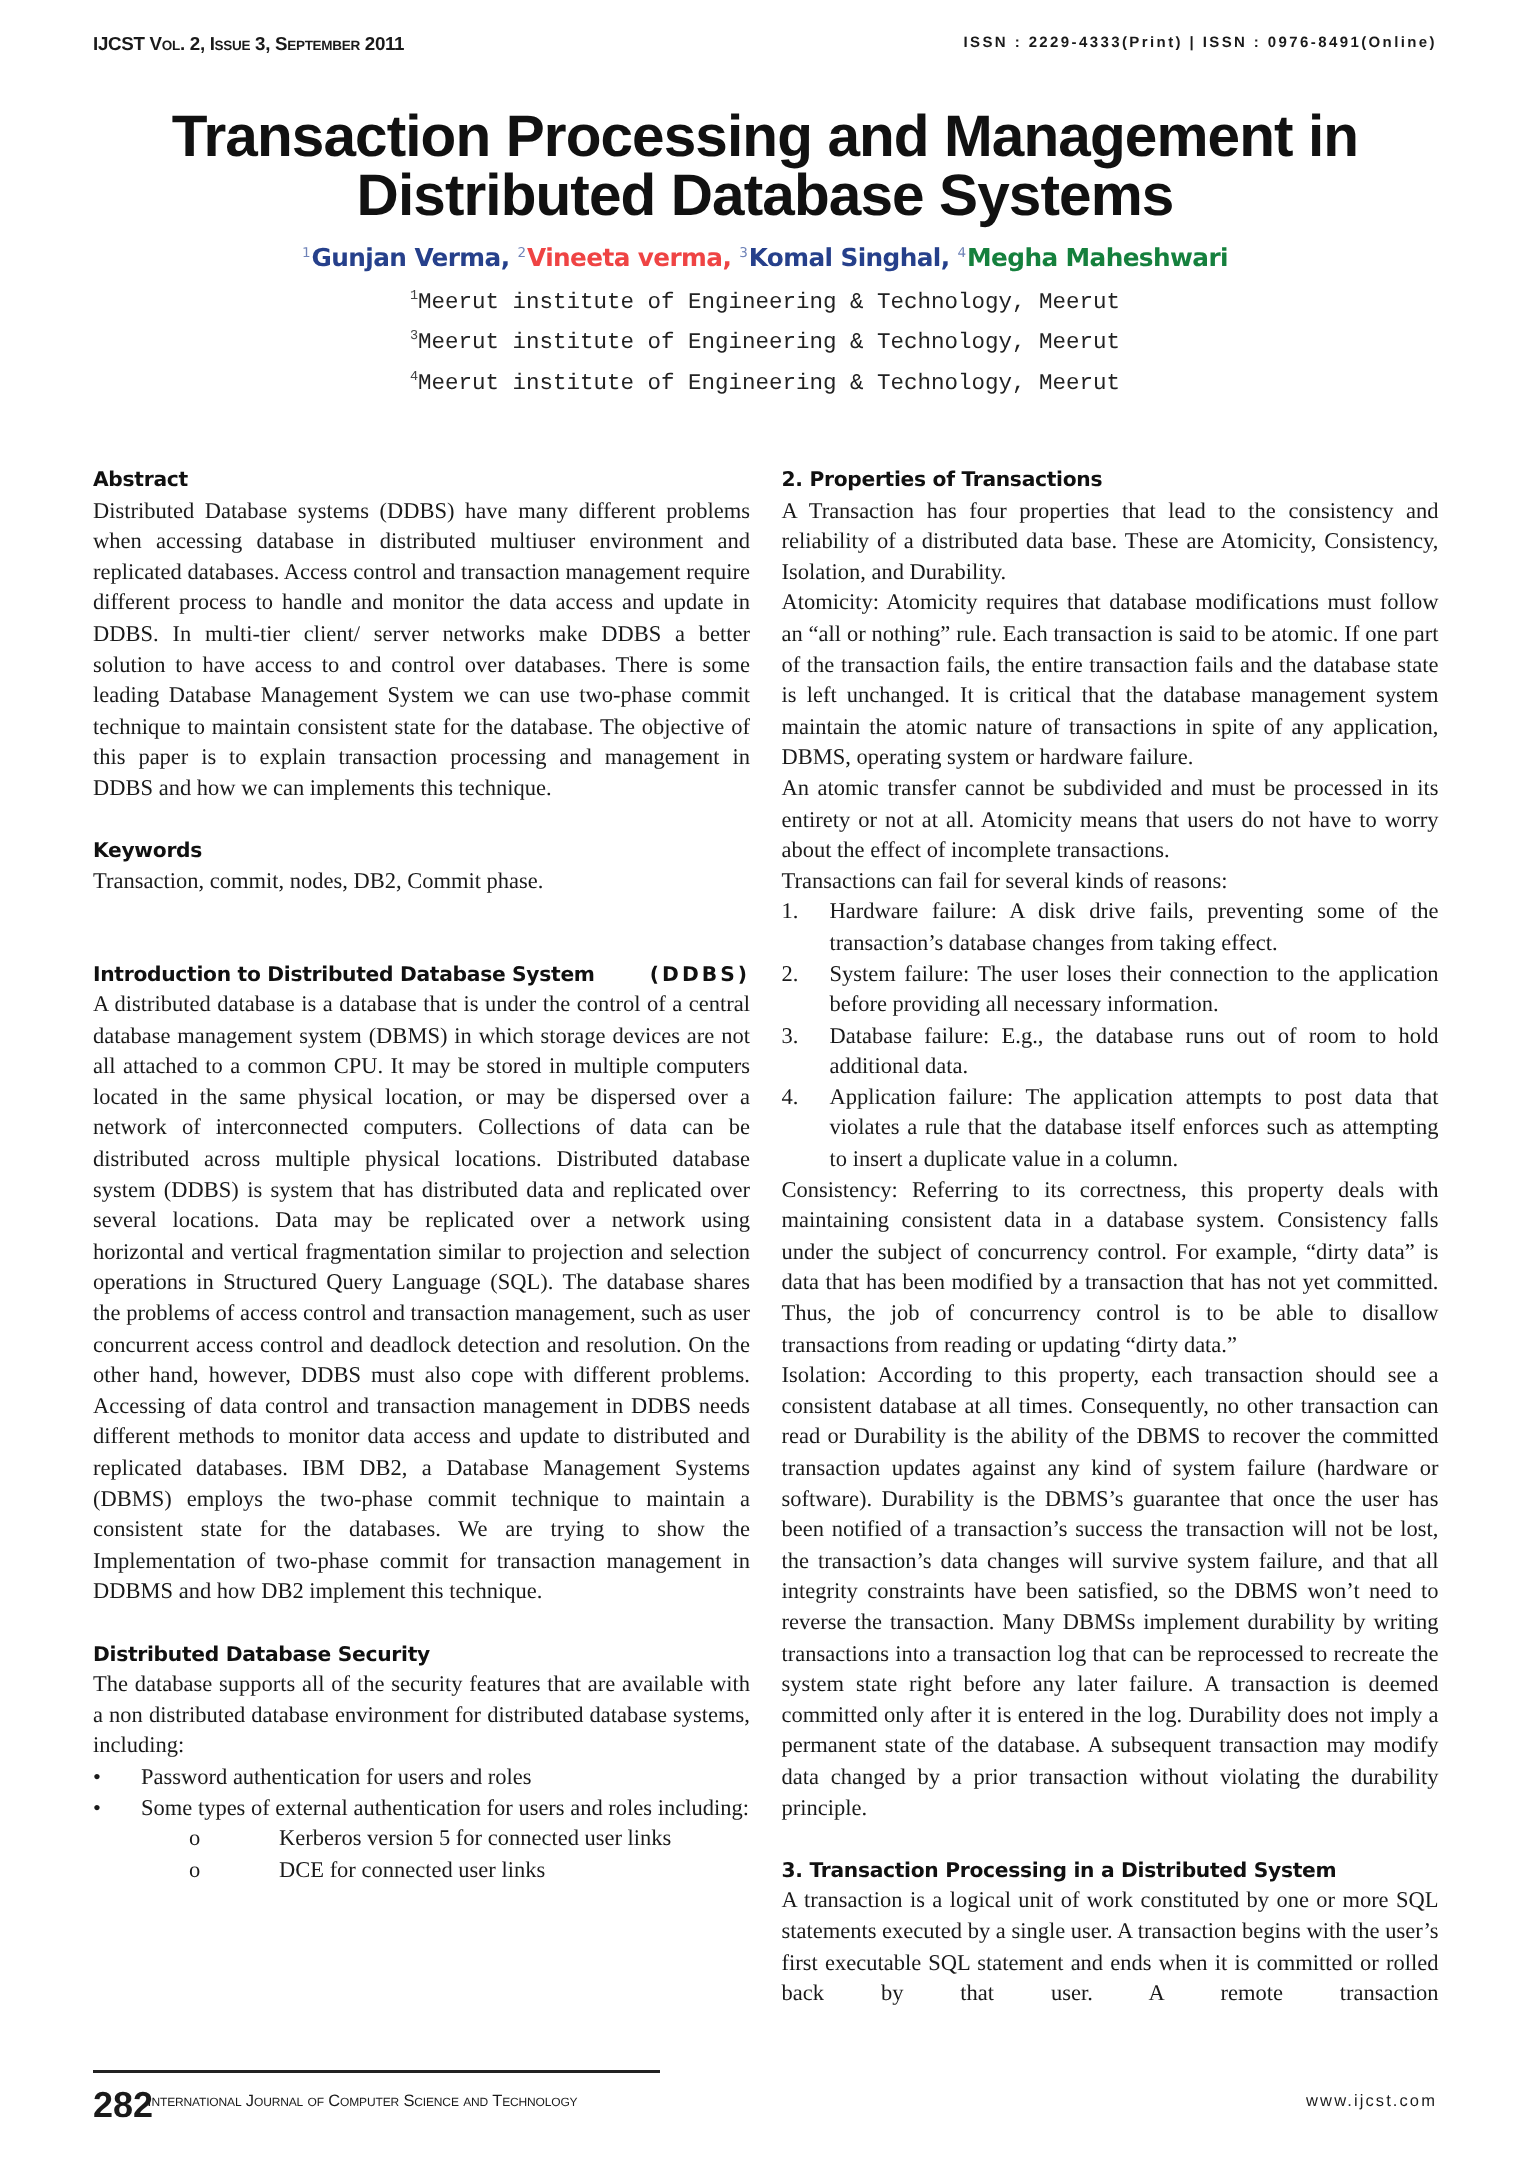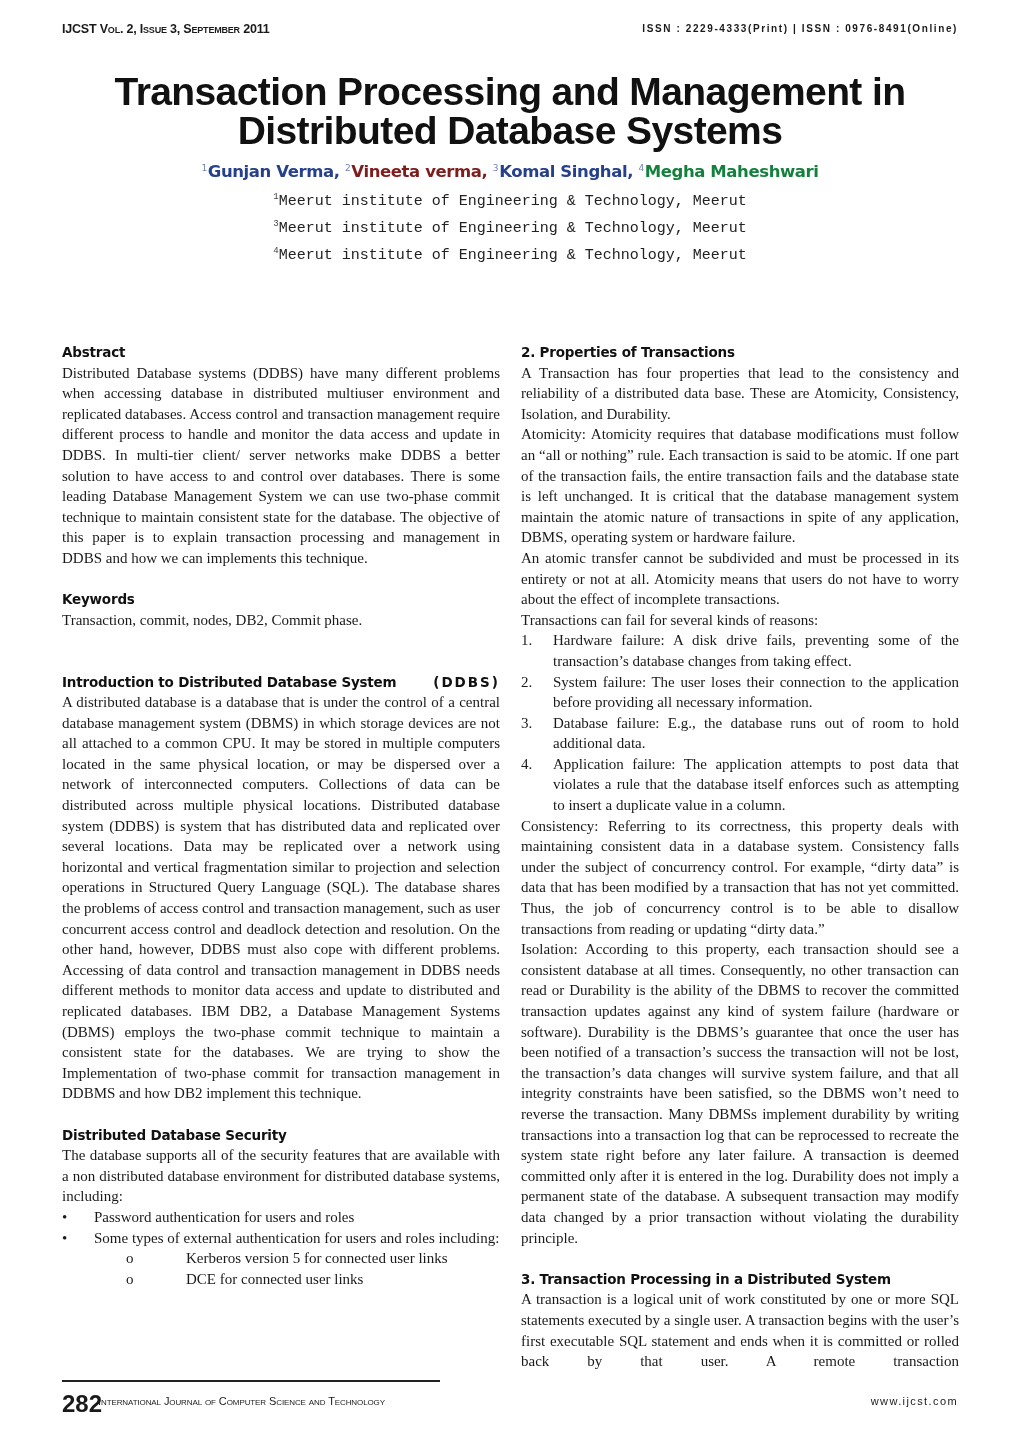--- a/index.html
+++ b/index.html
@@ -6,21 +6,21 @@
   body { width: 1020px; height: 1442px; position: relative; overflow: hidden; color: #1a1a1a; }
   .running-head { position: absolute; top: 22px; left: 62px; right: 62px; height: 18px; }
   .rh-left { position: absolute; left: 0; top: 0; font-family: "Liberation Sans", sans-serif; font-weight: bold; font-size: 12.5px; letter-spacing: -0.2px; }
   .rh-left .sc { font-variant: small-caps; }
   .rh-right { position: absolute; right: 0; top: 1px; font-family: "Liberation Sans", sans-serif; font-weight: bold; font-size: 10px; letter-spacing: 1.6px; }
   .title { position: absolute; top: 72px; left: 40px; right: 40px; text-align: center; font-family: "Liberation Sans", sans-serif; font-weight: bold; font-size: 39px; line-height: 39px; letter-spacing: -0.6px; color: #111; margin: 0; }
   .authors { position: absolute; top: 162px; left: 0; right: 0; text-align: center; font-family: "DejaVu Sans", sans-serif; font-weight: bold; font-size: 16.5px; color: #26408b; letter-spacing: -0.4px; }
   .authors sup { font-size: 9px; font-weight: normal; color: #6f83b8; vertical-align: 6px; margin-right: 1px; }
   .affils { position: absolute; top: 186px; left: 0; right: 0; text-align: center; font-family: Liberation Mono, monospace; font-size: 15px; line-height: 23px; color: #222; }
   .affils div sup { font-size: 9px; vertical-align: 6px; color: #444; }
-  .col { position: absolute; top: 310px; width: 438px; font-family: "Liberation Serif", serif; font-size: 15px; line-height: 20.6px; color: #1a1a1a; margin-top: 32px; }
+  .col { position: absolute; top: 310px; width: 438px; font-family: "Liberation Serif", serif; font-size: 15px; line-height: 20.6px; color: #1a1a1a; }
   .col-left { left: 62px; }
   .col-right { left: 521px; }
   .col p { margin: 0; text-align: justify; text-align-last: left; }
   .col p.just-full { text-align-last: justify; }
   h2.sec { font-family: "DejaVu Sans", sans-serif; font-weight: bold; font-size: 13.5px; line-height: 20.6px; margin: 0; color: #111; letter-spacing: -0.2px; }
   .gap1 { height: 20.6px; }
   .spaced { letter-spacing: 2px; }
   ul.bul, ol.num { margin: 0; padding: 0; list-style: none; }
   ul.bul li, ol.num li { position: relative; padding-left: 32px; text-align: justify; }
   ul.bul li .marker, ol.num li .marker { position: absolute; left: 0; top: 0; }
@@ -41,21 +41,21 @@
     <span>IJCST</span>
     <span class="sc">Vol. 2, Issue 3, September 2011</span>
   </div>
   <div class="rh-right">ISSN : 2229-4333(Print) | ISSN : 0976-8491(Online)</div>
 </div>
 
 <h1 class="title">Transaction Processing and Management in Distributed Database Systems</h1>
 
 <div class="authors">
   <span><sup>1</sup><span style="color: rgb(38, 64, 139);">Gunjan Verma,</span></span>
-  <span><sup>2</sup><span style="color: #7f1d1d;">Vineeta verma,</span></span>
+  <span><sup>2</sup><span style="color: #ef4444;">Vineeta verma,</span></span>
   <span><sup>3</sup><span style="color: rgb(38, 64, 139);">Komal Singhal,</span></span>
   <span><sup>4</sup><span style="color: #15803d;">Megha Maheshwari</span></span>
 </div>
 
 <div class="affils">
   <div><sup>1</sup><span>Meerut institute of Engineering &amp; Technology, Meerut</span></div>
   <div><sup>3</sup><span>Meerut institute of Engineering &amp; Technology, Meerut</span></div>
   <div><sup>4</sup><span>Meerut institute of Engineering &amp; Technology, Meerut</span></div>
 </div>
 

